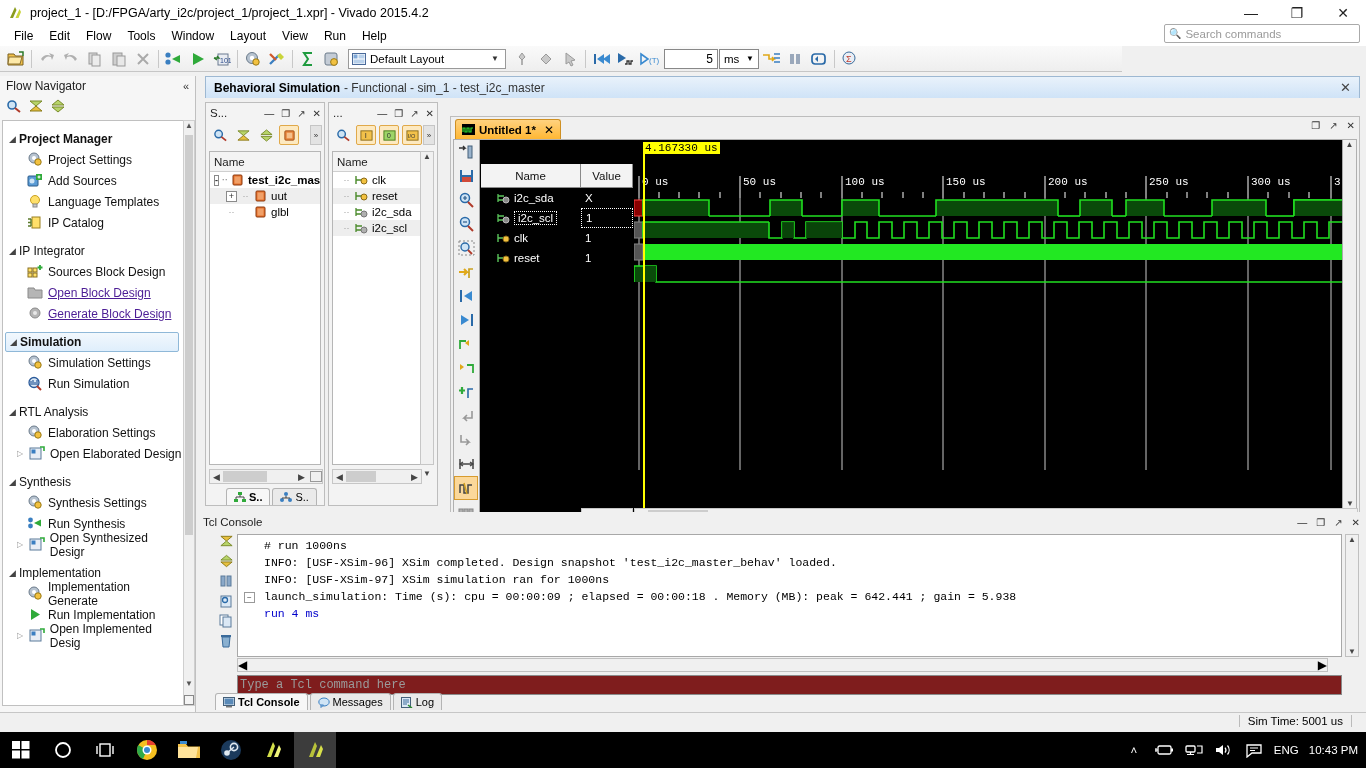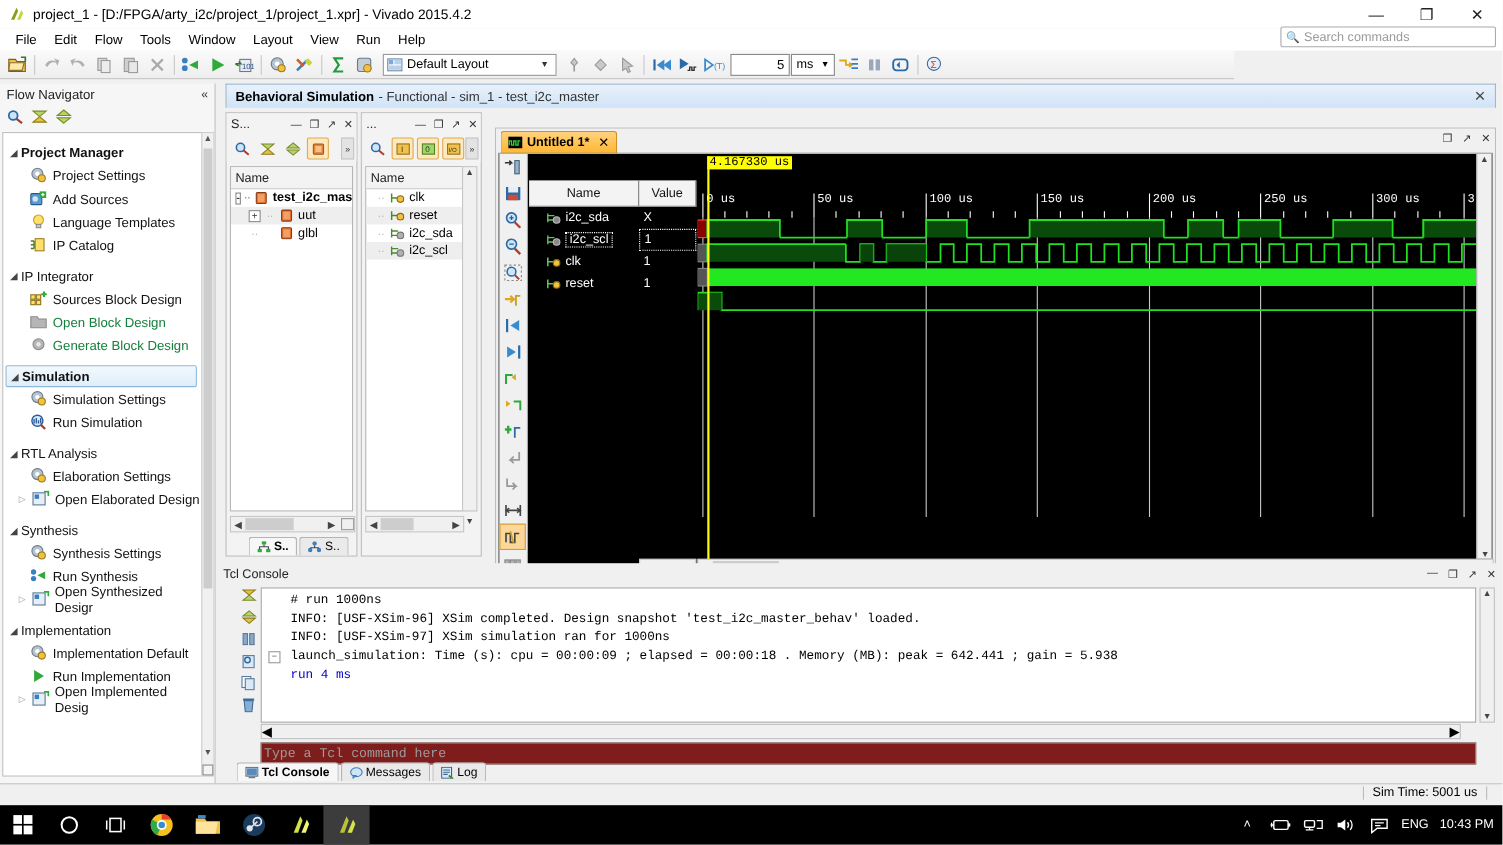--- a/index.html
+++ b/index.html
@@ -105,21 +105,21 @@
   .fn-group .glabel { font-size:12px; color:#111; }
   .fn-group.bold .glabel { font-weight:bold; }
   .fn-group.selected {
     background: linear-gradient(#f2f8fd,#dfeefc);
     border:1px solid #8fb8d8; border-radius:2px;
     margin-left:2px; margin-right:4px; padding-left:4px;
   }
   .fn-item { display:flex; align-items:center; height:21px; padding-left:24px; font-size:12px; color:#111; }
   .fn-item.sub { padding-left:14px; }
   .fn-item .ico { width:16px; height:15px; margin-right:5px; flex:0 0 16px; }
-  .fn-item.disabled { color:#15803d; }
+  .fn-item.disabled { color:#4c1d95;text-decoration:underline; }
   .fn-item .expander { width:10px; font-size:8px; color:#999; margin-right:2px; }
 
   
   .simarea { position:absolute; left:197px; top:76px; width:1169px; height:636px; background:#f0f0f0; }
   .sim-tabbar {
     position:absolute; left:8px; top:0px; width:1155px; height:22px;
     background: linear-gradient(#e9f2fb,#cfe3f7);
     border:1px solid #9db8d2; border-bottom:none;
     display:flex; align-items:center; padding-left:8px; position:absolute;
   }
@@ -619,21 +619,21 @@
       <div class="fn-group">
         <span class="tri">◢</span>
         <span class="glabel">Implementation</span>
       </div>
       <div class="fn-item">
         <span class="ico"><svg width="16" height="15" viewBox="0 0 16 15">
               <circle cx="7" cy="6" r="5" fill="#b7c3d0" stroke="#6a7a8a"></circle>
               <circle cx="7" cy="6" r="2" fill="#fff"></circle>
               <circle cx="11" cy="10" r="3.2" fill="#f2c140" stroke="#9a7a16"></circle>
             </svg></span>
-        <span>Implementation Default</span>
+        <span>Implementation Generate</span>
       </div>
       <div class="fn-item">
         <span class="ico"><svg width="16" height="15" viewBox="0 0 16 15">
               <path d="M4 2 l9 5.5-9 5.5z" fill="#2faa3a"></path>
             </svg></span>
         <span>Run Implementation</span>
       </div>
       <div class="fn-item sub">
         <span class="expander">▷</span>
         <span class="ico"><svg width="16" height="15" viewBox="0 0 16 15">

